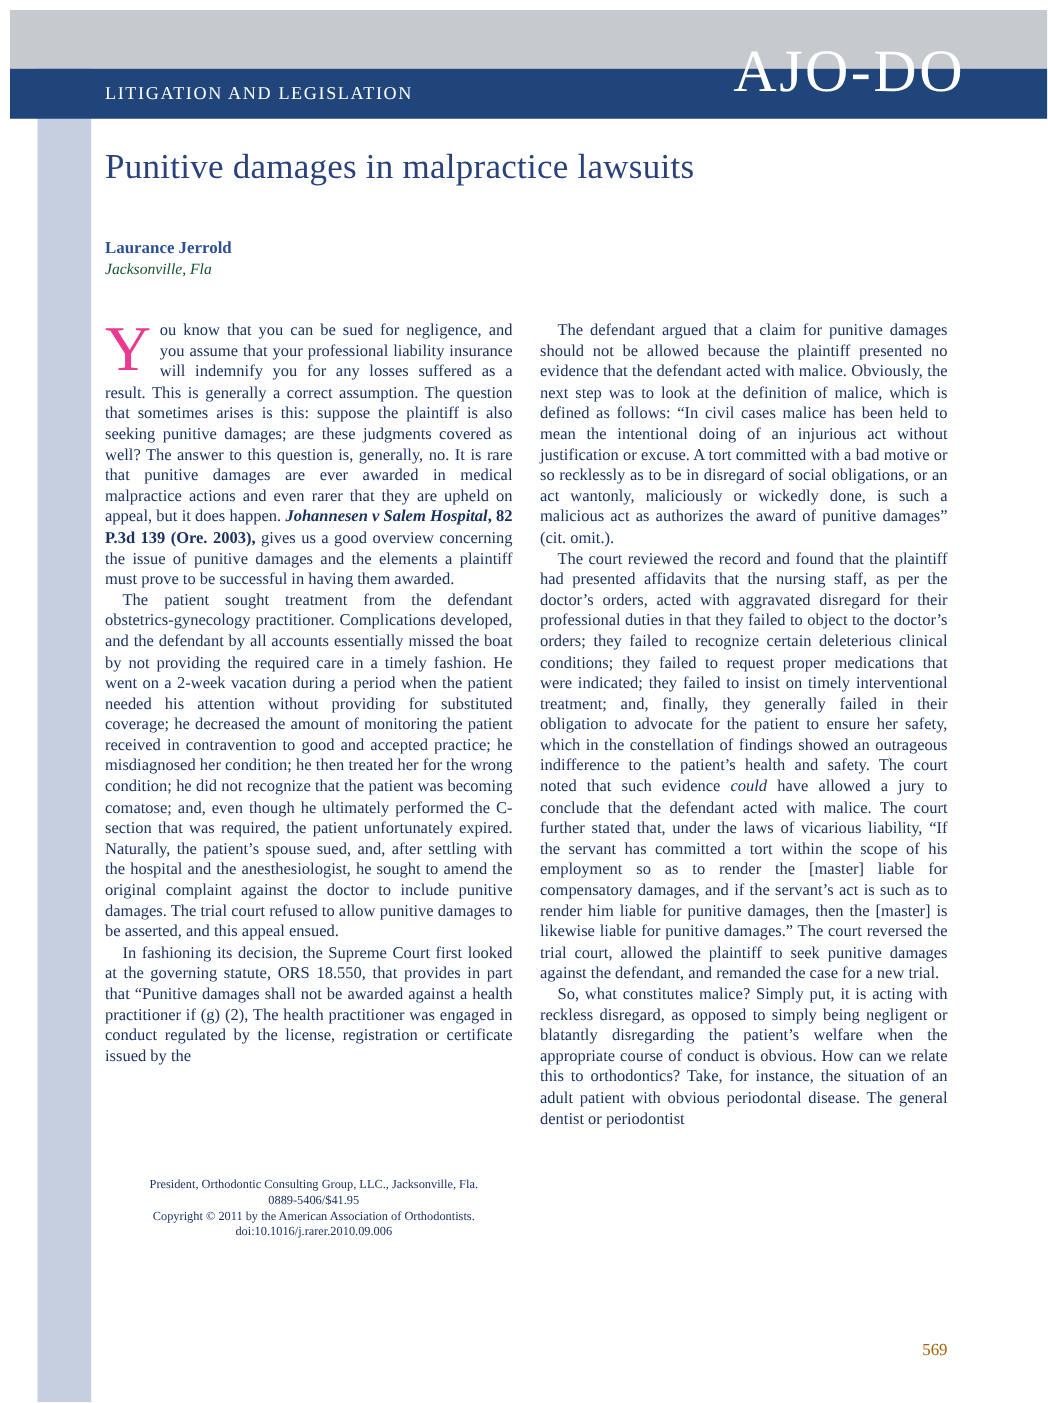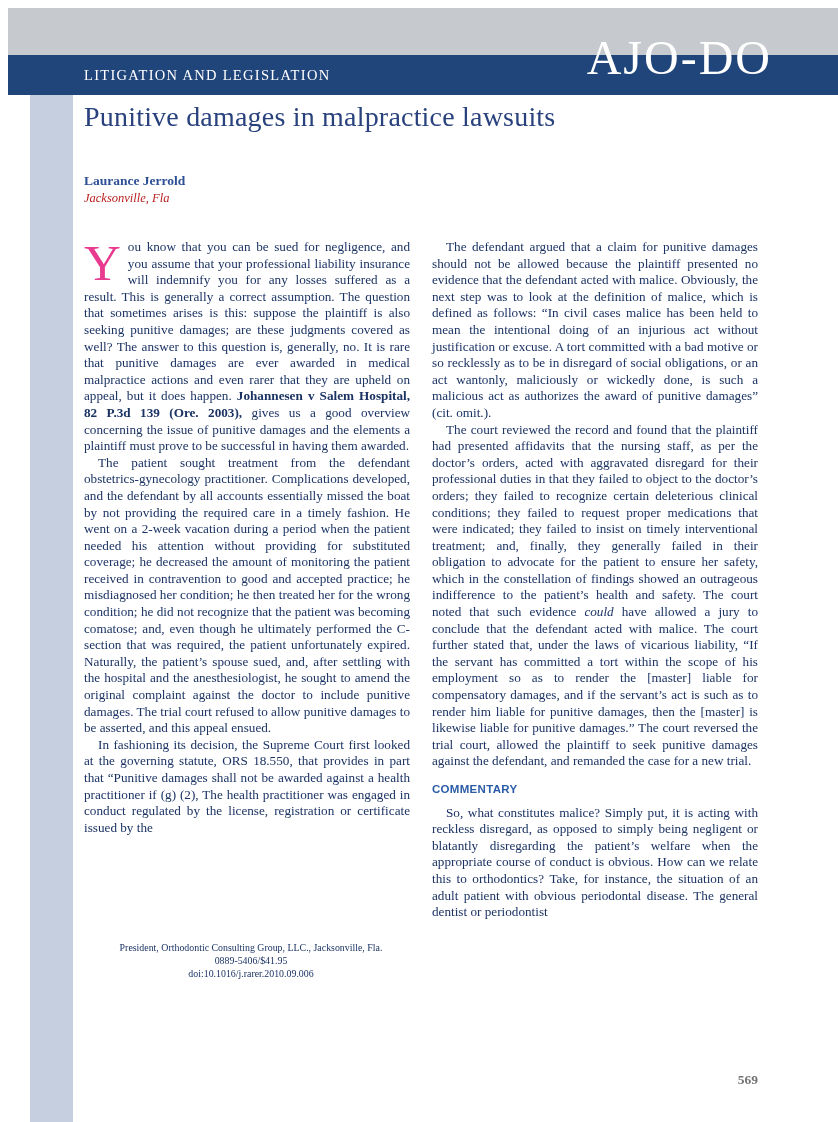--- a/index.html
+++ b/index.html
@@ -9,41 +9,41 @@
     font-family:"Liberation Serif", serif; color:#1b3363; overflow:hidden;
   }
   .side-strip { position:absolute; left:30px; top:8px; bottom:0; width:43px; background:#c5cfdf; z-index:0; }
   .gray-band  { position:absolute; left:8px; right:0; top:8px; height:47px; background:#c6c9cd; z-index:1; }
   .navy-bar   { position:absolute; left:8px; right:0; top:55px; height:40px; background:#20457b; z-index:1; display:flex; align-items:center; }
   .section-label { color:#ffffff; font-size:14.5px; letter-spacing:1.3px; padding-left:76px; }
   .logo {
     position:absolute; top:34px; right:66px; z-index:2; color:#ffffff;
     font-size:48px; line-height:1; font-weight:normal; letter-spacing:2px;
   }
-  .content { position:absolute; left:84px; top:101px; width:674px; z-index:2; }
+  .content { position:absolute; left:84px; top:118px; width:674px; z-index:2; }
   h1.title { font-size:28px; font-weight:normal; color:#29427e; letter-spacing:0.2px; }
   .author   { margin-top:40px; font-size:13.5px; font-weight:bold; color:#2d4f95; }
-  .location { font-size:12.5px; font-style:italic; color:#b91c1c; margin-top:2px; }
+  .location { font-size:12.5px; font-style:italic; color:#14532d; margin-top:2px; }
   .columns { display:flex; gap:22px; margin-top:33px; }
   .col { width:326px; font-size:13.2px; line-height:16.6px; text-align:justify; color:#1b3363; }
   .col p { text-indent:14px; }
   .col p.first, .col p.noindent { text-indent:0; }
   .dropcap { float:left; font-size:51px; line-height:42px; color:#e83a8e; padding:3px 7px 0 0; }
   .b  { font-weight:bold; }
   .i  { font-style:italic; }
-  .bi { font-weight:bold; }
+  .bi { font-weight:bold; font-style:italic; }
   h2.commentary {
     font-family:"Liberation Sans", sans-serif; font-size:11.5px; color:#2b5ca8;
     margin:11px 0 7px; letter-spacing:0.3px;
   }
   .footnote {
     position:absolute; left:84px; top:942px; width:334px; z-index:2;
     font-size:9.9px; line-height:12.8px; text-align:center; color:#1b3363;
   }
-  .pagenum { position:absolute; top:1072px; right:80px; z-index:2; font-size:13.5px; font-weight:bold; color:#737373; }
+  .pagenum { position:absolute; top:1072px; right:80px; z-index:2; font-size:13.5px; font-weight:normal; color:#a16207; }
 </style>
 </head>
 <body>
 
 <div class="page">
 
   <div class="side-strip"></div>
   <div class="gray-band"></div>
 
   <div class="navy-bar">
@@ -59,27 +59,27 @@
 
     <div class="columns">
       <div class="col">
         <p class="first"><span class="dropcap">Y</span><span>ou know that you can be sued for negligence, and you assume that your professional liability insurance will indemnify you for any losses suffered as a result. This is generally a correct assumption. The question that sometimes arises is this: suppose the plaintiff is also seeking punitive damages; are these judgments covered as well? The answer to this question is, generally, no. It is rare that punitive damages are ever awarded in medical malpractice actions and even rarer that they are upheld on appeal, but it does happen. </span><span class="bi">Johannesen v Salem Hospital</span><span class="b">, 82 P.3d 139 (Ore. 2003),</span><span> gives us a good overview concerning the issue of punitive damages and the elements a plaintiff must prove to be successful in having them awarded.</span></p>
         <p><span>The patient sought treatment from the defendant obstetrics-gynecology practitioner. Complications developed, and the defendant by all accounts essentially missed the boat by not providing the required care in a timely fashion. He went on a 2-week vacation during a period when the patient needed his attention without providing for substituted coverage; he decreased the amount of monitoring the patient received in contravention to good and accepted practice; he misdiagnosed her condition; he then treated her for the wrong condition; he did not recognize that the patient was becoming comatose; and, even though he ultimately performed the C-section that was required, the patient unfortunately expired. Naturally, the patient’s spouse sued, and, after settling with the hospital and the anesthesiologist, he sought to amend the original complaint against the doctor to include punitive damages. The trial court refused to allow punitive damages to be asserted, and this appeal ensued.</span></p>
         <p><span>In fashioning its decision, the Supreme Court first looked at the governing statute, ORS 18.550, that provides in part that “Punitive damages shall not be awarded against a health practitioner if (g) (2), The health practitioner was engaged in conduct regulated by the license, registration or certificate issued by the</span></p>
       </div>
       <div class="col">
         <p><span>The defendant argued that a claim for punitive damages should not be allowed because the plaintiff presented no evidence that the defendant acted with malice. Obviously, the next step was to look at the definition of malice, which is defined as follows: “In civil cases malice has been held to mean the intentional doing of an injurious act without justification or excuse. A tort committed with a bad motive or so recklessly as to be in disregard of social obligations, or an act wantonly, maliciously or wickedly done, is such a malicious act as authorizes the award of punitive damages” (cit. omit.).</span></p>
         <p><span>The court reviewed the record and found that the plaintiff had presented affidavits that the nursing staff, as per the doctor’s orders, acted with aggravated disregard for their professional duties in that they failed to object to the doctor’s orders; they failed to recognize certain deleterious clinical conditions; they failed to request proper medications that were indicated; they failed to insist on timely interventional treatment; and, finally, they generally failed in their obligation to advocate for the patient to ensure her safety, which in the constellation of findings showed an outrageous indifference to the patient’s health and safety. The court noted that such evidence </span><span class="i">could</span><span> have allowed a jury to conclude that the defendant acted with malice. The court further stated that, under the laws of vicarious liability, “If the servant has committed a tort within the scope of his employment so as to render the [master] liable for compensatory damages, and if the servant’s act is such as to render him liable for punitive damages, then the [master] is likewise liable for punitive damages.” The court reversed the trial court, allowed the plaintiff to seek punitive damages against the defendant, and remanded the case for a new trial.</span></p>
-        <h2 class="commentary">COMMENTARY</h2>
         <p><span>So, what constitutes malice? Simply put, it is acting with reckless disregard, as opposed to simply being negligent or blatantly disregarding the patient’s welfare when the appropriate course of conduct is obvious. How can we relate this to orthodontics? Take, for instance, the situation of an adult patient with obvious periodontal disease. The general dentist or periodontist</span></p>
       </div>
     </div>
   </div>
 
   <div class="footnote">
     <div>President, Orthodontic Consulting Group, LLC., Jacksonville, Fla.</div>
     <div>0889-5406/$41.95</div>
+    <div>Copyright © 2011 by the American Association of Orthodontists.</div>
     <div>doi:10.1016/j.rarer.2010.09.006</div>
   </div>
 
   <div class="pagenum">569</div>
 
 </div>
 
 </body></html>

